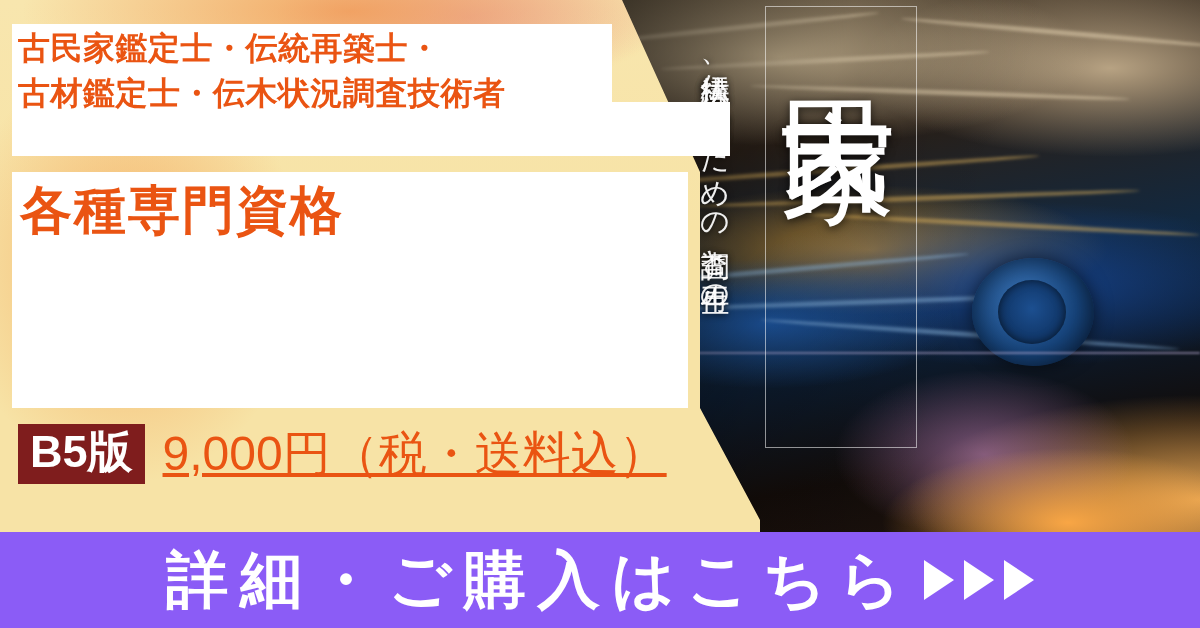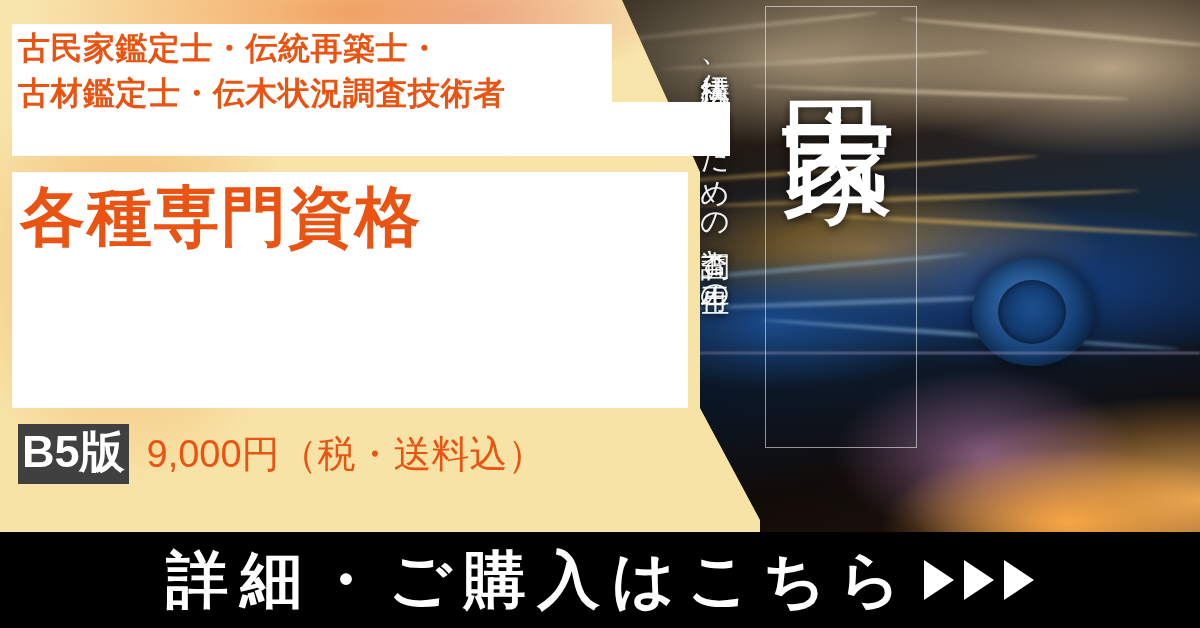--- a/index.html
+++ b/index.html
@@ -92,38 +92,38 @@
     clip-path:polygon(0 0, 676px 0, 676px 116px, 718px 116px, 718px 236px, 0 236px);
   }
 
   .headline{
     position:absolute;left:18px;top:26px;width:700px;
     color:#EA5412;font-size:32px;font-weight:700;line-height:1.42;letter-spacing:.5px;
     white-space:pre-line;
   }
   .bigline1{
     position:absolute;left:20px;top:184px;
-    color:#EA5412;font-size:65px;font-weight:700;letter-spacing:2px;line-height:1;
+    color:#EA5412;font-size:52px;font-weight:700;letter-spacing:2px;line-height:1;
   }
   .bigline2{
     position:absolute;left:172px;top:288px;
     color:#EA5412;font-size:76px;font-weight:700;letter-spacing:2px;line-height:1;
   }
 
   
   .pricerow{position:absolute;left:18px;top:424px;display:flex;align-items:center;gap:18px;}
   .badge{
-    background:#404040;color:#fff;font-size:45px;font-weight:700;
-    padding:4px 4px 8px;line-height:1.06;letter-spacing:0px;
+    background:#7f1d1d;color:#fff;font-size:45px;font-weight:700;
+    padding:4px 12px 8px;line-height:1.06;letter-spacing:0px;
   }
-  .price{color:#EA5412;font-size:38px;font-weight:400;letter-spacing:0px;line-height:1;}
+  .price{color:#EA5412;font-size:48px;font-weight:400;letter-spacing:0px;line-height:1;text-decoration:underline;}
 
   
   .cta{
-    position:absolute;left:0;top:532px;width:1200px;height:96px;background:#000000;
+    position:absolute;left:0;top:532px;width:1200px;height:96px;background:#8b5cf6;
     display:flex;align-items:center;justify-content:center;gap:10px;
   }
   .ctatext{color:#fff;font-size:62px;font-weight:700;letter-spacing:12px;line-height:1;}
   .arrows{display:flex;gap:10px;align-items:center;}
   .arrow{
     width:0;height:0;border-left:30px solid #fff;
     border-top:20px solid transparent;border-bottom:20px solid transparent;
   }
 </style>
 </head>

